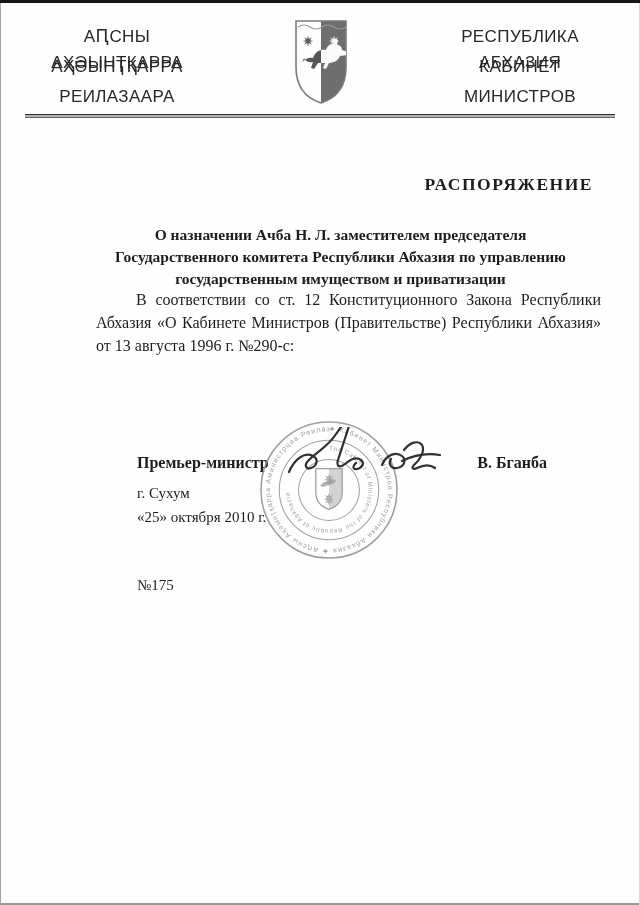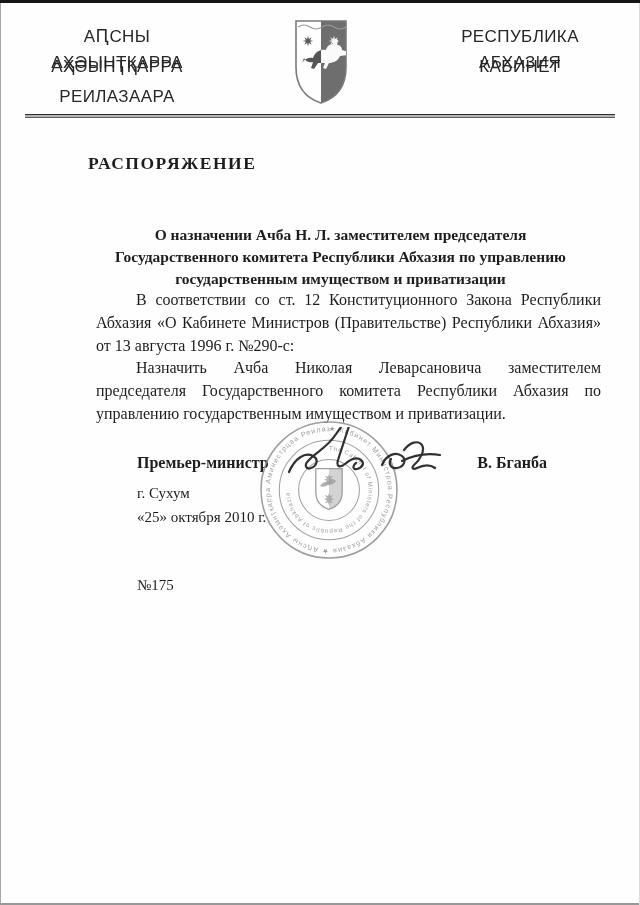--- a/index.html
+++ b/index.html
@@ -26,21 +26,21 @@
 
   .coat { position:absolute; left:292px; top:16px; }
 
   .rule {
     position:absolute; top:111px; left:25px; width:590px; height:4px;
     box-sizing:border-box; background:#b3b3b3;
     border-top:1px solid #2f2f2f; border-bottom:1px solid #636363;
   }
 
   .title {
-    position:absolute; top:150px; left:88px; width:505px; text-align:left;
+    position:absolute; top:171px; left:88px; width:505px; text-align:right;
     font-weight:bold; font-size:17.5px; letter-spacing:1.5px;
   }
   .subject {
     position:absolute; top:204px; left:88px; width:505px; text-align:center;
     font-weight:bold; font-size:15.5px; line-height:22px;margin-top:17px;
   }
   .para {
     position:absolute; left:88px; width:505px; margin:8px;
     font-size:16px; line-height:23px; text-align:justify; text-indent:40px;
   }
@@ -96,34 +96,34 @@
     <use href="#star8" transform="translate(42,22) scale(0.9)" fill="#f4f4f4"></use>
     <use href="#rider" clip-path="url(#lhalf)" fill="#555555"></use>
     <use href="#rider" clip-path="url(#rhalf)" fill="#fafafa"></use>
     <use href="#star8" clip-path="url(#lhalf)" transform="translate(29,64) scale(1.5)" fill="#5c5c5c"></use>
     <use href="#star8" clip-path="url(#rhalf)" transform="translate(29,64) scale(1.5)" fill="#f4f4f4"></use>
   </svg>
 
   <div class="org-col org-right">
     <div>РЕСПУБЛИКА АБХАЗИЯ</div>
     <div>КАБИНЕТ</div>
+    <div>МИНИСТРОВ</div>
   </div>
 
   <div class="rule"></div>
 
   <div class="title">РАСПОРЯЖЕНИЕ</div>
 
   <div class="subject">
     <div>О назначении Ачба Н. Л. заместителем председателя</div>
     <div>Государственного комитета Республики Абхазия по управлению</div>
     <div>государственным имуществом и приватизации</div>
   </div>
 
   <p class="para para1">В соответствии со ст. 12 Конституционного Закона Республики Абхазия «О Кабинете Министров (Правительстве) Республики Абхазия» от 13 августа 1996 г. №290-с:</p>
-  <p class="para para2">Назначить Ачба Николая Леварсановича заместителем председателя Государственного комитета Республики Абхазия по управлению государственным имуществом и приватизации.</p>
 
   <div class="sig-row">
     <span>Премьер-министр</span>
     <span>В. Бганба</span>
   </div>
 
   <div class="issued issued-city">г. Сухум</div>
   <div class="issued issued-date">«25» октября 2010 г.</div>
   <div class="issued issued-num">№175</div>
 

